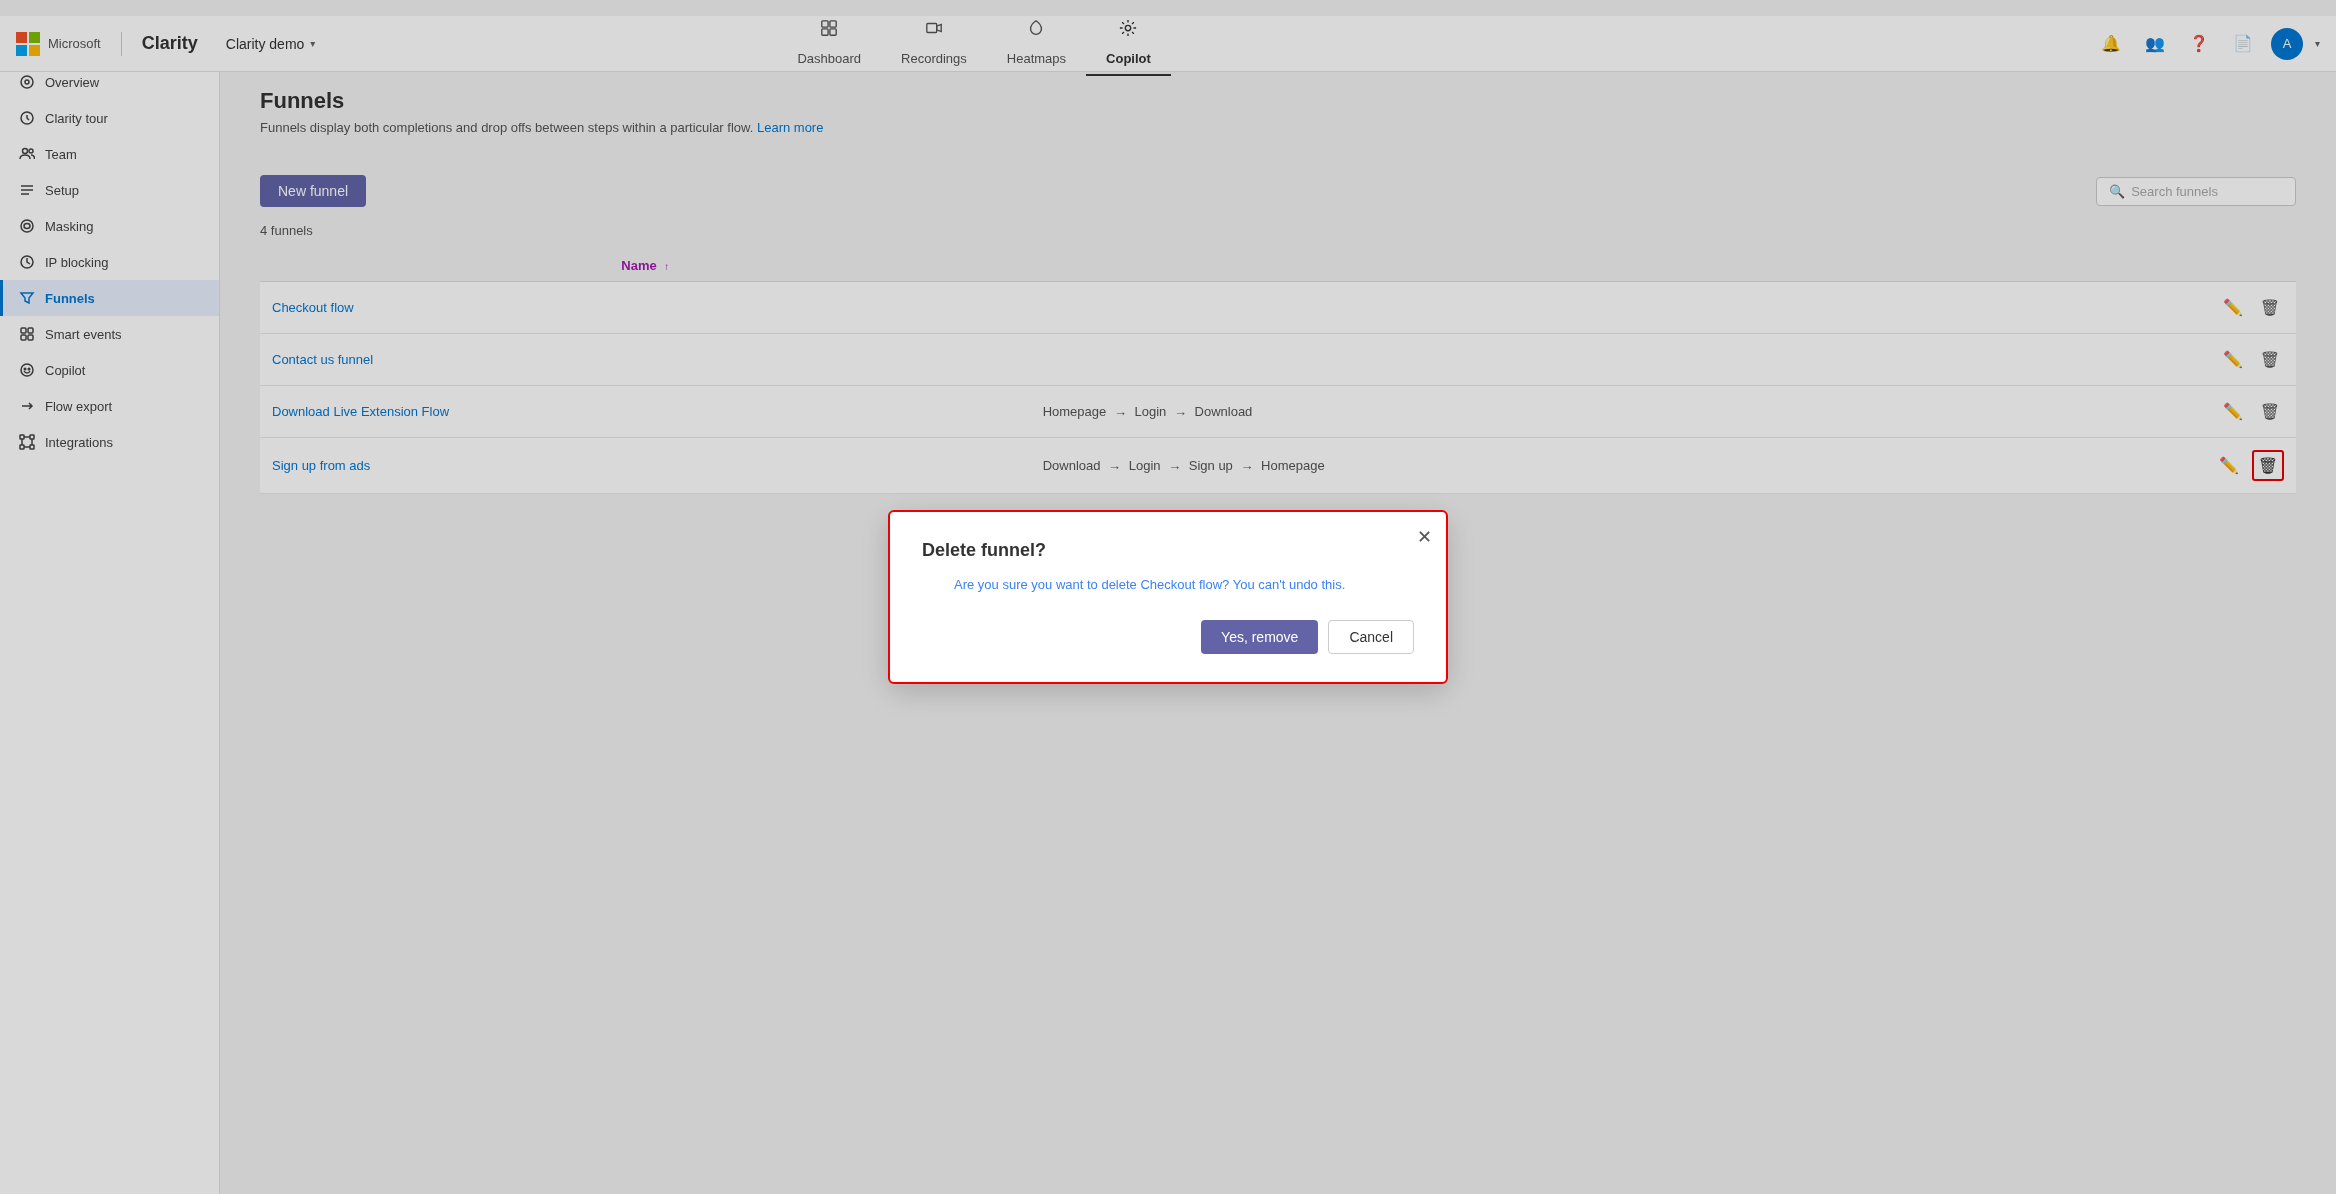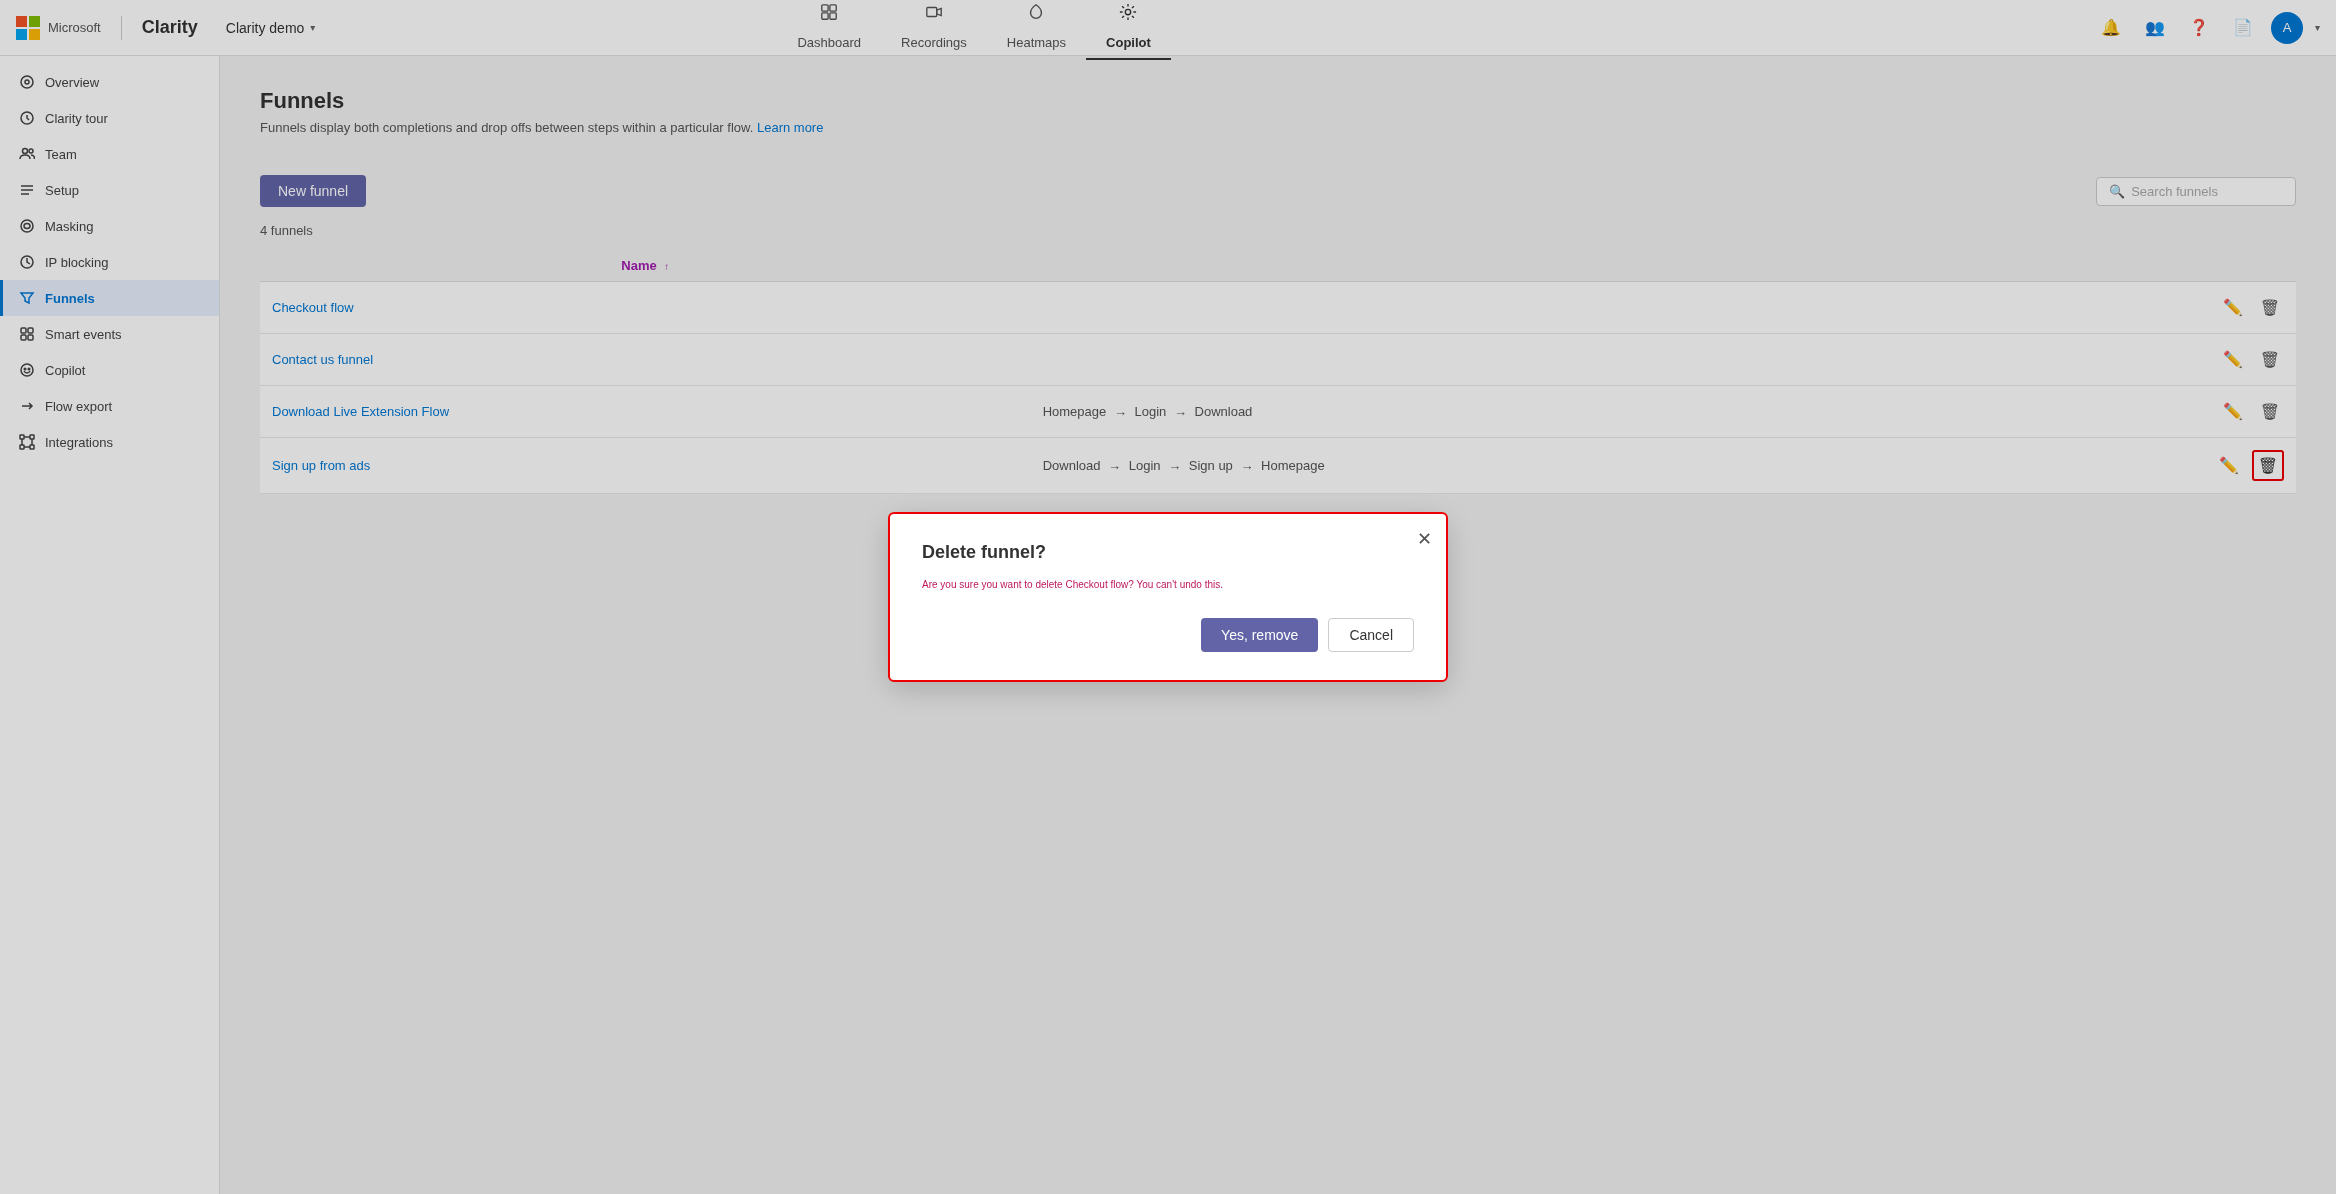--- a/index.html
+++ b/index.html
@@ -2,21 +2,21 @@
 <html><head>
   <meta charset="utf-8">
   <style>
     * { box-sizing: border-box; margin: 0; padding: 0; }
     body { font-family: 'Segoe UI', Arial, sans-serif; font-size: 14px; background: #f3f3f3; color: #333; }
 
     
     .topbar {
       display: flex; align-items: center; height: 56px;
       background: #fff; border-bottom: 1px solid #e0e0e0;
-      padding: 0 16px; position: fixed; top: 0; left: 0; right: 0; z-index: 100;
+      padding: 0 16px; position: fixed; top: 16px; left: 0; right: 0; z-index: 100;
     }
     .topbar-logo { display: flex; align-items: center; gap: 8px; margin-right: 8px; }
     .ms-logo { width: 24px; height: 24px; display: grid; grid-template-columns: 1fr 1fr; gap: 2px; }
     .ms-logo span { display: block; }
     .ms-logo span:nth-child(1) { background: #f35325; }
     .ms-logo span:nth-child(2) { background: #81bc06; }
     .ms-logo span:nth-child(3) { background: #05a6f0; }
     .ms-logo span:nth-child(4) { background: #ffba08; }
     .topbar-divider { width: 1px; height: 24px; background: #ccc; margin: 0 12px; }
     .topbar-appname { font-size: 18px; font-weight: 600; color: #333; }
@@ -112,21 +112,21 @@
       display: flex; align-items: center; justify-content: center;
     }
     .modal {
       background: #fff; border-radius: 6px; padding: 28px 32px;
       width: 560px; max-width: 90vw;
       border: 2px solid #e00;
       box-shadow: 0 8px 32px rgba(0,0,0,0.18);
       position: relative;
     }
     .modal-title { font-size: 18px; font-weight: 700; margin-bottom: 16px; }
-    .modal-body { font-size: 10px; color: #be185d; margin-bottom: 28px; }
+    .modal-body { font-size: 13px; color: #3b82f6; margin-bottom: 28px; margin-left: 32px; }
     .modal-footer { display: flex; justify-content: flex-end; gap: 10px; }
     .modal-close {
       position: absolute; top: 14px; right: 14px;
       background: transparent; border: none; cursor: pointer; font-size: 18px; color: #555;
     }
     .btn-confirm {
       background: #6264a7; color: #fff; border: none; padding: 8px 20px;
       border-radius: 4px; cursor: pointer; font-size: 14px; font-weight: 500;
     }
     .btn-cancel {

